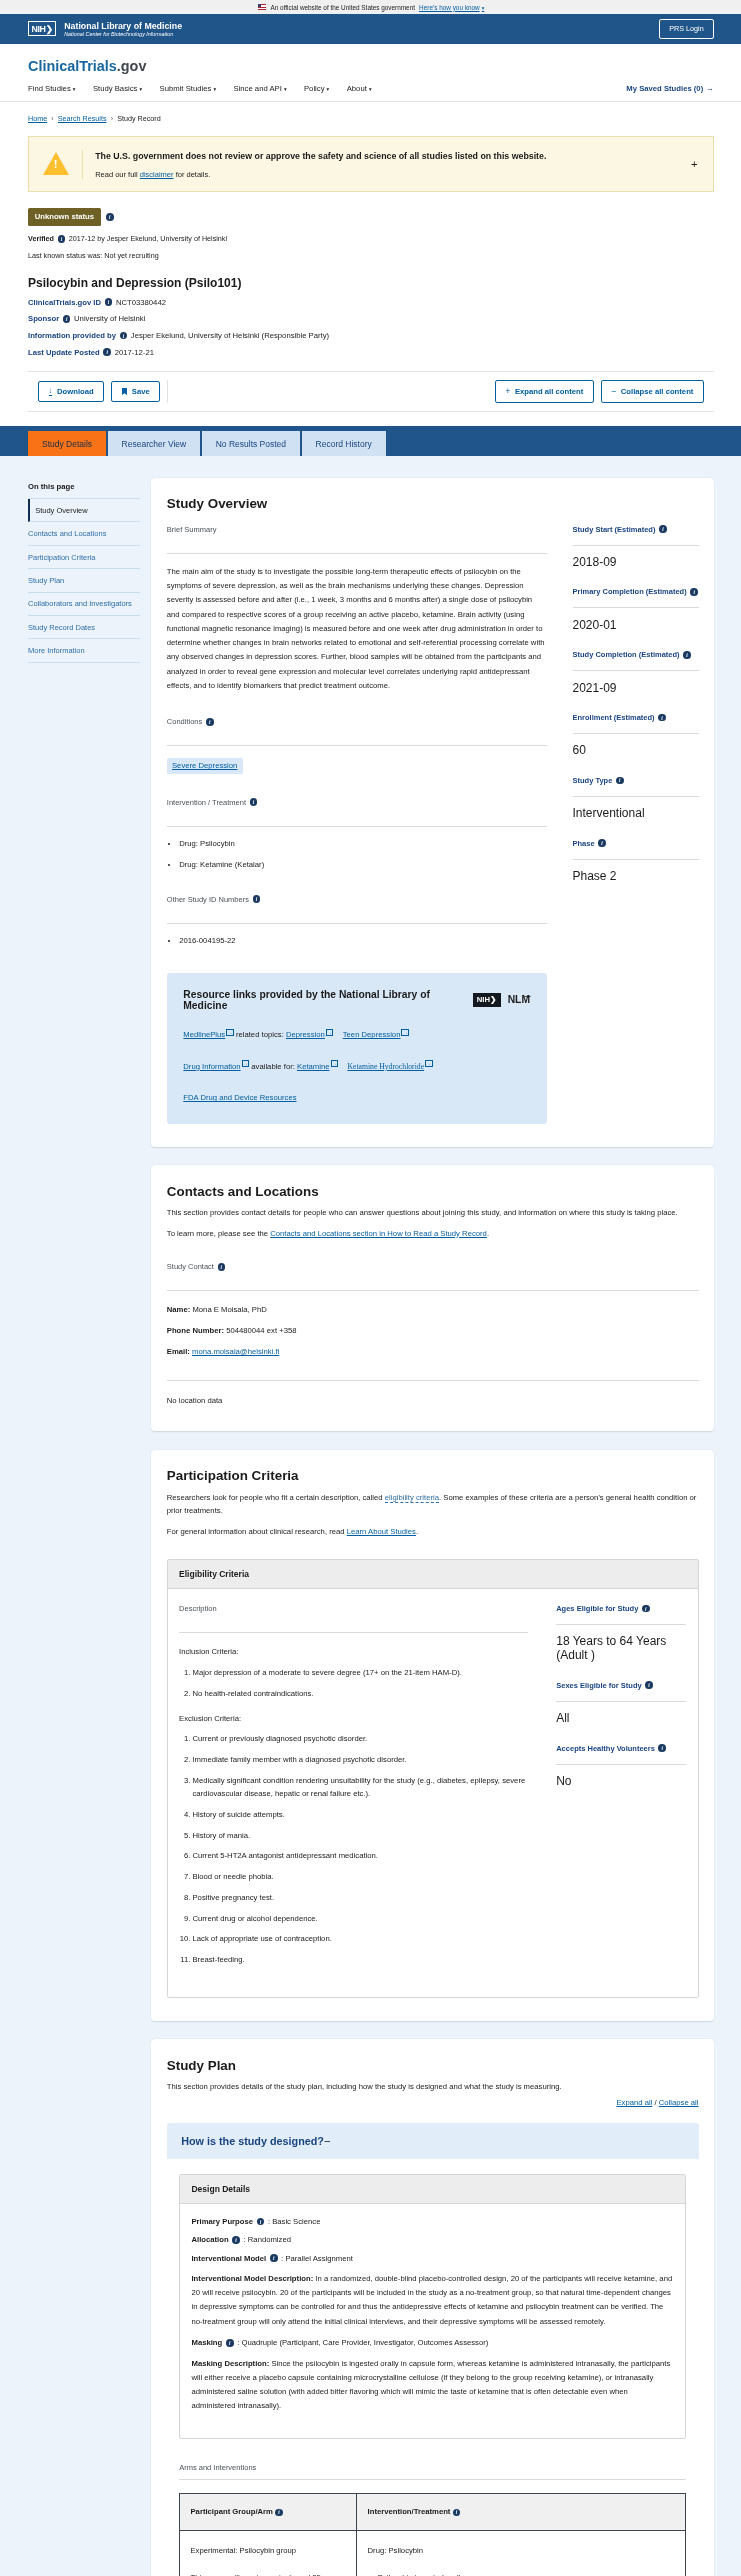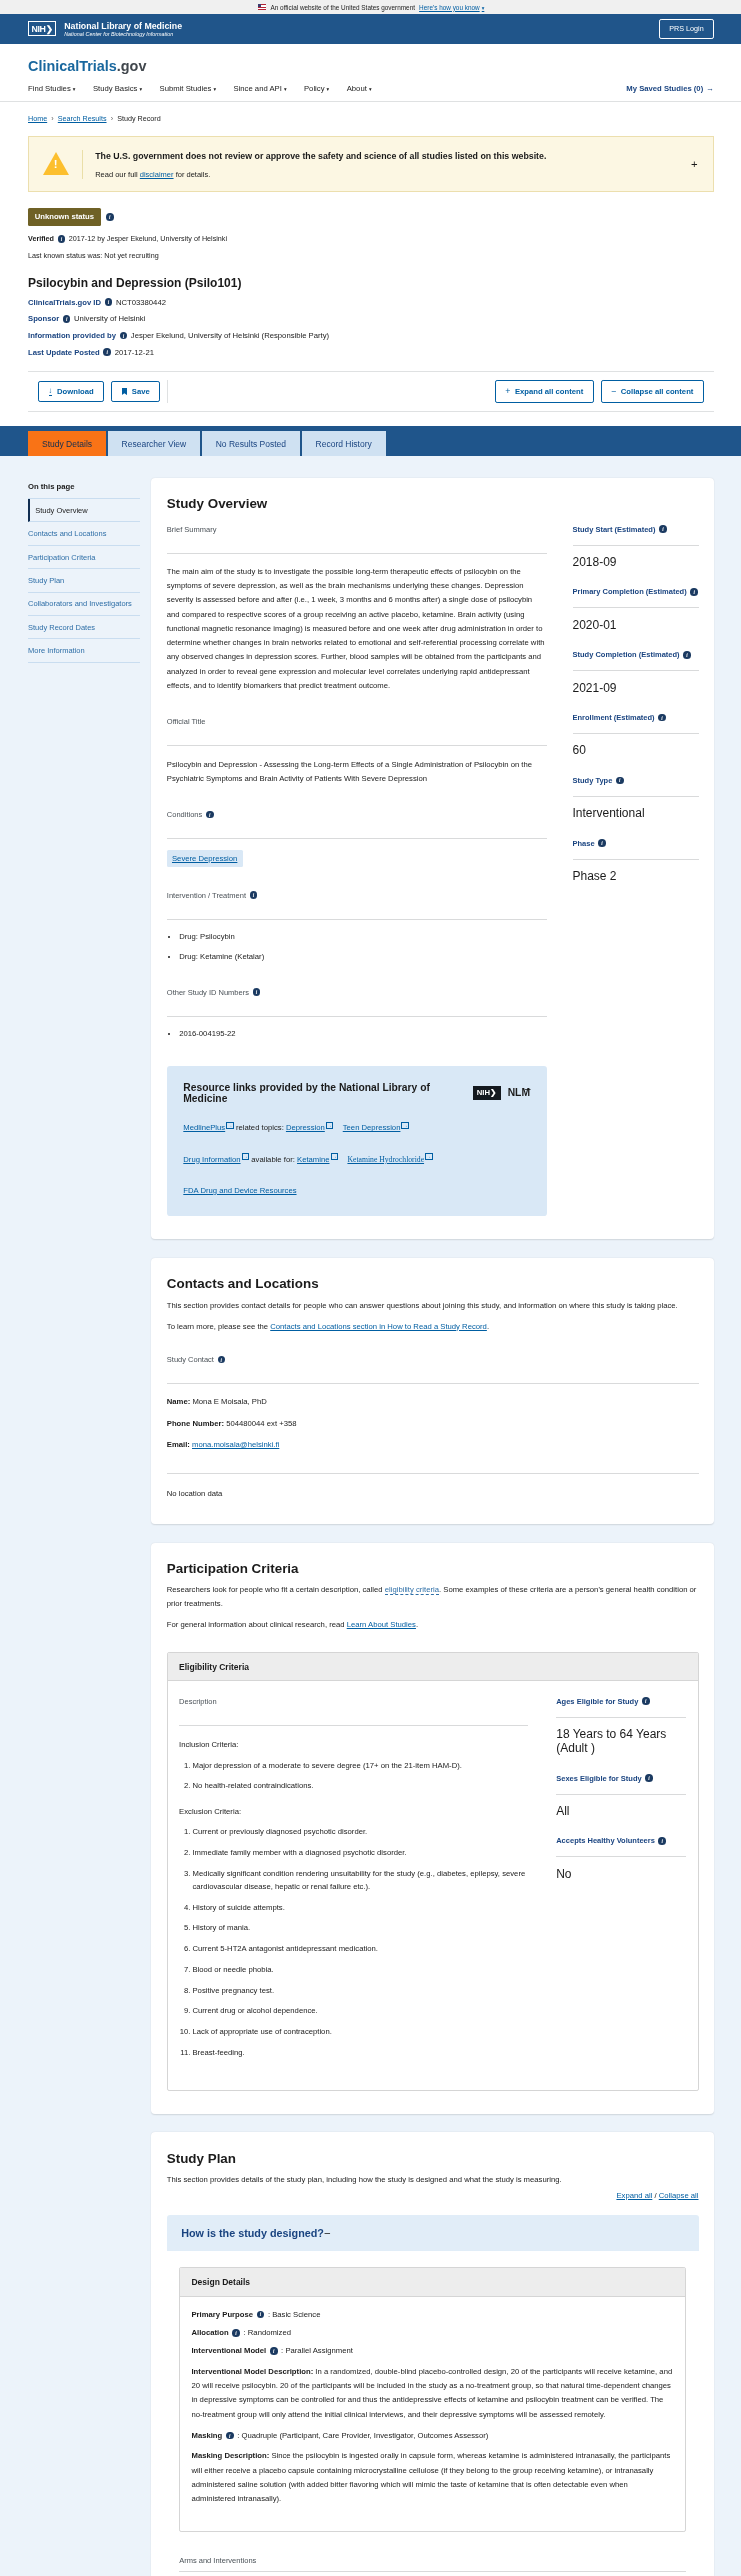--- a/index.html
+++ b/index.html
@@ -294,24 +294,20 @@
 
   <div class="content">
 
     <div class="card">
       <h2>Study Overview</h2>
       <div class="ov-grid">
         <div class="ov-main">
           <div class="lbl">Brief Summary</div>
           <p class="prose">The main aim of the study is to investigate the possible long-term therapeutic effects of psilocybin on the symptoms of severe depression, as well as the brain mechanisms underlying these changes. Depression severity is assessed before and after (i.e., 1 week, 3 months and 6 months after) a single dose of psilocybin and compared to respective scores of a group receiving an active placebo, ketamine. Brain activity (using functional magnetic resonance imaging) is measured before and one week after drug administration in order to determine whether changes in brain networks related to emotional and self-referential processing correlate with any observed changes in depression scores. Further, blood samples will be obtained from the participants and analyzed in order to reveal gene expression and molecular level correlates underlying rapid antidepressant effects, and to identify biomarkers that predict treatment outcome.</p>
 
-          <div class="ov-block">
-            <div class="lbl">Official Title</div>
-            <p class="prose">Psilocybin and Depression - Assessing the Long-term Effects of a Single Administration of Psilocybin on the Psychiatric Symptoms and Brain Activity of Patients With Severe Depression</p>
-          </div>
 
           <div class="ov-block">
             <div class="lbl">
                 <span>Conditions</span>
                 <span class="ii"></span>
               </div>
             <a class="chip">Severe Depression</a>
           </div>
 
           <div class="ov-block">

